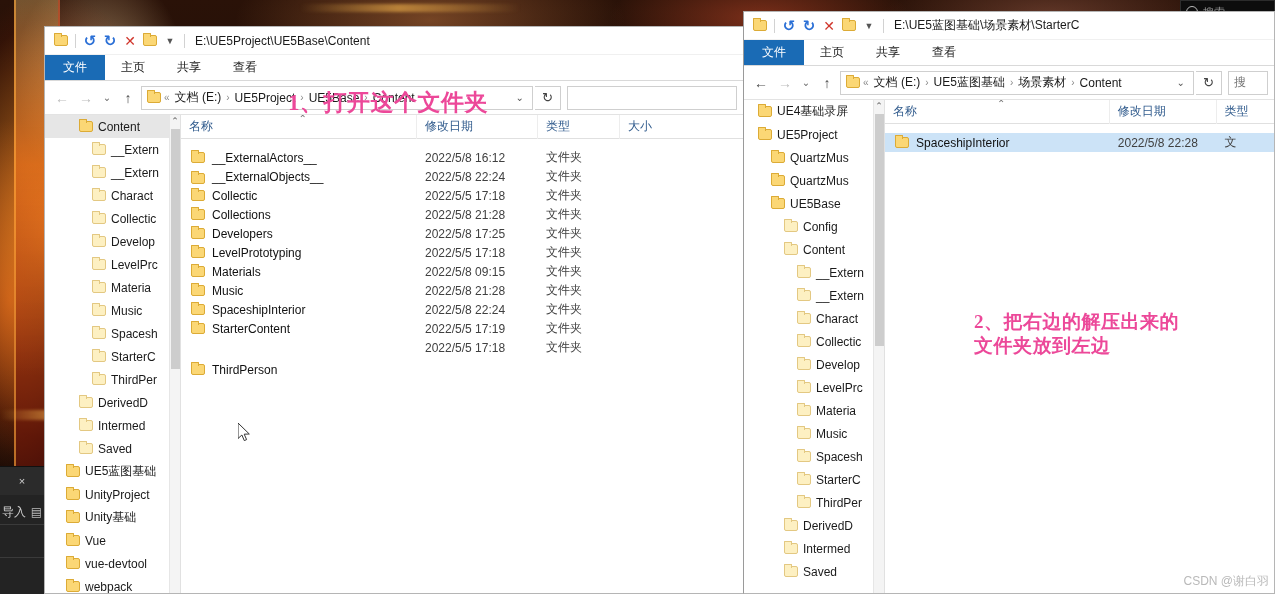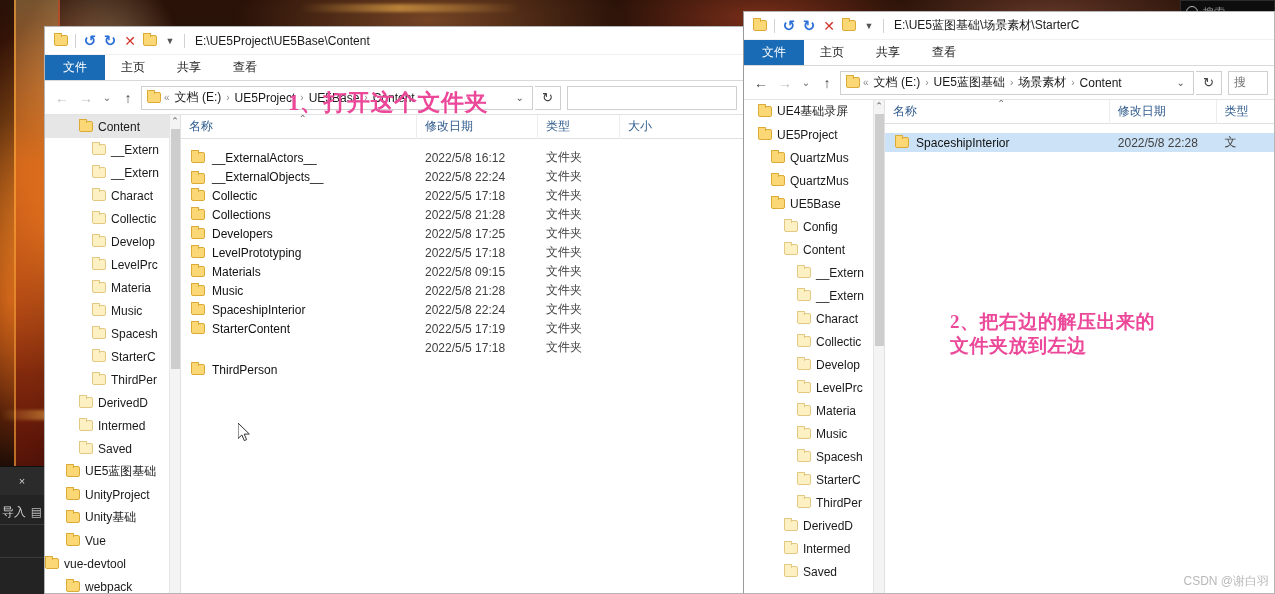--- a/index.html
+++ b/index.html
@@ -187,21 +187,21 @@
   .file-row .c-name { display: flex; align-items: center; gap: 7px; padding-left: 10px; }
   .file-row .c-date, .file-row .c-type, .file-row .c-size { padding-left: 8px; color: #404040; }
 
   
   .annot {
     position: absolute; color: #ec4899; font-weight: bold;
     font-family: Liberation Serif, serif;
     line-height: 1.28; white-space: pre-line; letter-spacing: .5px; margin-top: 44px;
   }
   #annot1 { left: 288px; top: 44px; font-size: 23px; }
-  #annot2 { left: 950px; top: 266px; font-size: 19px; }
+  #annot2 { left: 974px; top: 266px; font-size: 19px; }
 
   
   .cursor { position: absolute; left: 238px; top: 423px; width: 14px; height: 20px; }
 
   
   .watermark {
     position: absolute; right: 6px; bottom: 4px;
     font-size: 12px; color: #b9b9b9;
   }
 </style>
@@ -350,21 +350,21 @@
               <span>UnityProject</span>
             </div>
             <div class="tree-row" style="padding-left: 21px;">
               <span class="folder-ico"></span>
               <span>Unity基础</span>
             </div>
             <div class="tree-row" style="padding-left: 21px;">
               <span class="folder-ico"></span>
               <span>Vue</span>
             </div>
-            <div class="tree-row" style="">
+            <div class="tree-row" style="padding-left: 21px;">
               <span class="folder-ico"></span>
               <span>vue-devtool</span>
             </div>
             <div class="tree-row" style="padding-left: 21px;">
               <span class="folder-ico"></span>
               <span>webpack</span>
             </div>
           </div>
         <div class="tree-scroll">
           <div class="arrow">⌃</div>

